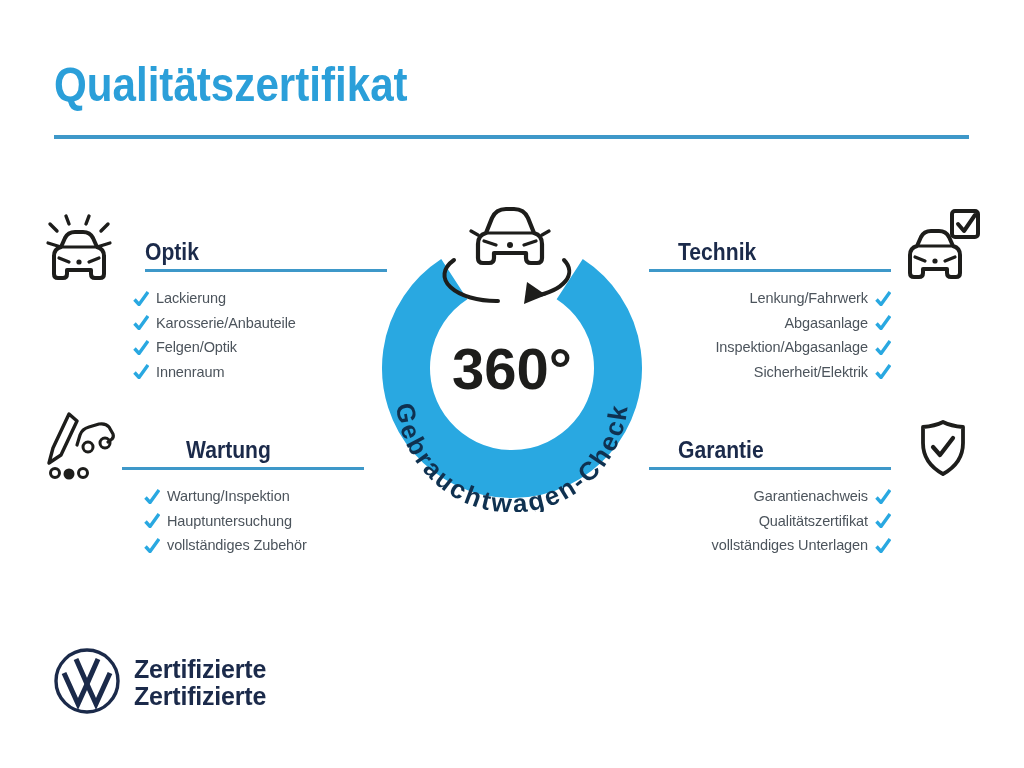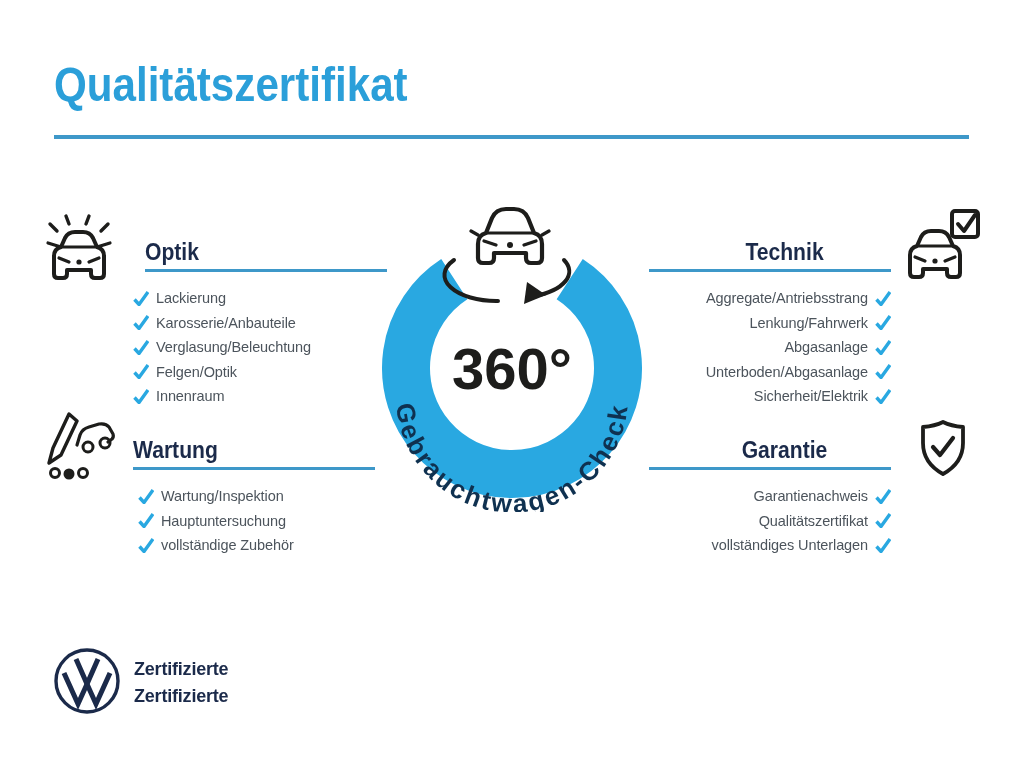--- a/index.html
+++ b/index.html
@@ -16,50 +16,50 @@
     font-size:49px;line-height:50px;font-weight:bold;color:#2B9FD9;
     transform:scaleX(.86);transform-origin:left top;white-space:nowrap;
   }
   #title-rule{left:54px;top:135px;width:915px;height:4px;background:#3E98C9;}
 
   
   .head{width:242px;}
   .head h2{margin:0;font-size:24px;line-height:28px;font-weight:bold;color:#1B2A4A;white-space:nowrap;}
   .head .rule{height:3px;margin-top:3px;background:#3E98C9;}
   .head.left h2{transform:scaleX(.88);transform-origin:left center;}
-  .head.right{text-align:center;}
+  .head.right{text-align:left;}
   .head.right h2{transform:scaleX(.88);transform-origin:right center;}
   #optik-head{left:133px;top:238px;margin-left:12px;}
   #technik-head{left:649px;top:238px;}
-  #wartung-head{left:133px;top:436px;}
+  #wartung-head{left:122px;top:436px;text-align:center;}
   #garantie-head{left:649px;top:436px;}
 
   
   ul.checklist{list-style:none;margin:0;padding:0;width:300px;}
   ul.checklist li{
     display:flex;align-items:center;height:24.5px;gap:7px;
     font-size:14.5px;letter-spacing:-.1px;color:#4C545C;white-space:nowrap;
   }
   ul.checklist.right li{justify-content:flex-end;}
   #optik-list{left:133px;top:286px;}
   #technik-list{left:591px;top:286px;}
-  #wartung-list{left:138px;top:484px;}
+  #wartung-list{left:144px;top:484px;}
   #garantie-list{left:591px;top:484px;}
   .chk{flex:0 0 auto;}
 
   
   #optik-icon{left:44px;top:211px;}
   #technik-icon{left:906px;top:209px;}
   #wartung-icon{left:44px;top:412px;}
   #garantie-icon{left:918px;top:419px;}
   #badge{left:372px;top:182px;}
   #vw-logo{left:52px;top:646px;}
 
   
-  #footer-text{left:134px;top:656px;margin:0;font-size:18px;line-height:27px;
+  #footer-text{left:134px;top:656px;margin:0;font-size:25px;line-height:27px;
     font-weight:bold;color:#1B2A4A;letter-spacing:-.2px;text-align:center;}
 </style>
 </head>
 <body>
 
 <h1 id="title" class="abs">Qualitätszertifikat</h1>
 <div id="title-rule" class="abs"></div>
 
 <svg id="optik-icon" class="abs" width="70" height="74" viewBox="0 0 70 74">
   <g stroke="#1D1D1B" fill="none" stroke-linecap="round" stroke-linejoin="round">
@@ -85,26 +85,20 @@
   <li>
       <svg class="chk" width="16" height="15" viewBox="0 0 16 15">
         <path d="M1.5 8.5 L6 13.5 L15 1" stroke="#29A8E1" stroke-width="3.4" fill="none"></path>
       </svg>
       <span>Karosserie/Anbauteile</span>
     </li>
   <li>
       <svg class="chk" width="16" height="15" viewBox="0 0 16 15">
         <path d="M1.5 8.5 L6 13.5 L15 1" stroke="#29A8E1" stroke-width="3.4" fill="none"></path>
       </svg>
-      <span>Verglasung/Beleuchtung</span>
-    </li>
-  <li>
-      <svg class="chk" width="16" height="15" viewBox="0 0 16 15">
-        <path d="M1.5 8.5 L6 13.5 L15 1" stroke="#29A8E1" stroke-width="3.4" fill="none"></path>
-      </svg>
       <span>Felgen/Optik</span>
     </li>
   <li>
       <svg class="chk" width="16" height="15" viewBox="0 0 16 15">
         <path d="M1.5 8.5 L6 13.5 L15 1" stroke="#29A8E1" stroke-width="3.4" fill="none"></path>
       </svg>
       <span>Innenraum</span>
     </li>
 </ul>
 
@@ -117,39 +111,33 @@
     <rect x="46" y="2" width="26" height="26" rx="3" fill="#ffffff" stroke-width="4"></rect>
     <path d="M52 15 L58 22 L69 6" stroke-width="4"></path>
   </g>
 </svg>
 <div id="technik-head" class="abs head right">
   <h2>Technik</h2>
   <div class="rule"></div>
 </div>
 <ul id="technik-list" class="abs checklist right">
   <li>
-      <span>Aggregate/Antriebsstrang</span>
-      <svg class="chk" width="16" height="15" viewBox="0 0 16 15">
-        <path d="M1.5 8.5 L6 13.5 L15 1" stroke="#29A8E1" stroke-width="3.4" fill="none"></path>
-      </svg>
-    </li>
-  <li>
       <span>Lenkung/Fahrwerk</span>
       <svg class="chk" width="16" height="15" viewBox="0 0 16 15">
         <path d="M1.5 8.5 L6 13.5 L15 1" stroke="#29A8E1" stroke-width="3.4" fill="none"></path>
       </svg>
     </li>
   <li>
       <span>Abgasanlage</span>
       <svg class="chk" width="16" height="15" viewBox="0 0 16 15">
         <path d="M1.5 8.5 L6 13.5 L15 1" stroke="#29A8E1" stroke-width="3.4" fill="none"></path>
       </svg>
     </li>
   <li>
-      <span>Unterboden/Abgasanlage</span>
+      <span>Inspektion/Abgasanlage</span>
       <svg class="chk" width="16" height="15" viewBox="0 0 16 15">
         <path d="M1.5 8.5 L6 13.5 L15 1" stroke="#29A8E1" stroke-width="3.4" fill="none"></path>
       </svg>
     </li>
   <li>
       <span>Sicherheit/Elektrik</span>
       <svg class="chk" width="16" height="15" viewBox="0 0 16 15">
         <path d="M1.5 8.5 L6 13.5 L15 1" stroke="#29A8E1" stroke-width="3.4" fill="none"></path>
       </svg>
     </li>
@@ -180,21 +168,21 @@
   <li>
       <svg class="chk" width="16" height="15" viewBox="0 0 16 15">
         <path d="M1.5 8.5 L6 13.5 L15 1" stroke="#29A8E1" stroke-width="3.4" fill="none"></path>
       </svg>
       <span>Hauptuntersuchung</span>
     </li>
   <li>
       <svg class="chk" width="16" height="15" viewBox="0 0 16 15">
         <path d="M1.5 8.5 L6 13.5 L15 1" stroke="#29A8E1" stroke-width="3.4" fill="none"></path>
       </svg>
-      <span>vollständige Zubehör</span>
+      <span>vollständiges Zubehör</span>
     </li>
 </ul>
 
 <svg id="garantie-icon" class="abs" width="50" height="58" viewBox="0 0 50 58">
   <g stroke="#1D1D1B" fill="none" stroke-linecap="round" stroke-linejoin="round">
     <path d="M25 3 Q33 7 45 8 L45 24 Q45 44 25 55 Q5 44 5 24 L5 8 Q17 7 25 3 Z" stroke-width="3.8"></path>
     <path d="M15 28 L22 36 L35 19" stroke-width="4.2"></path>
   </g>
 </svg>
 <div id="garantie-head" class="abs head right">

